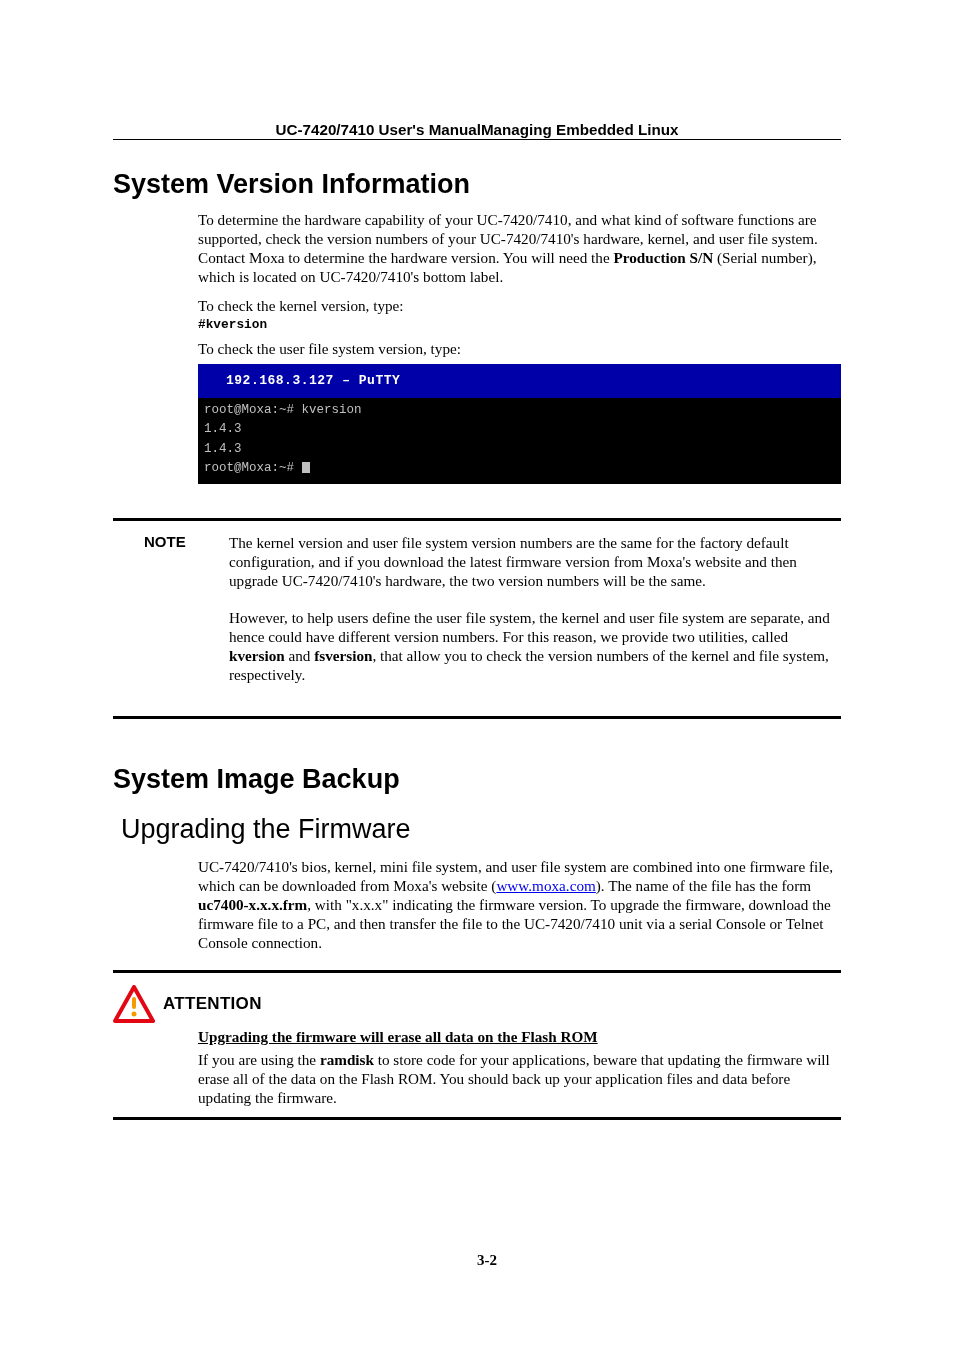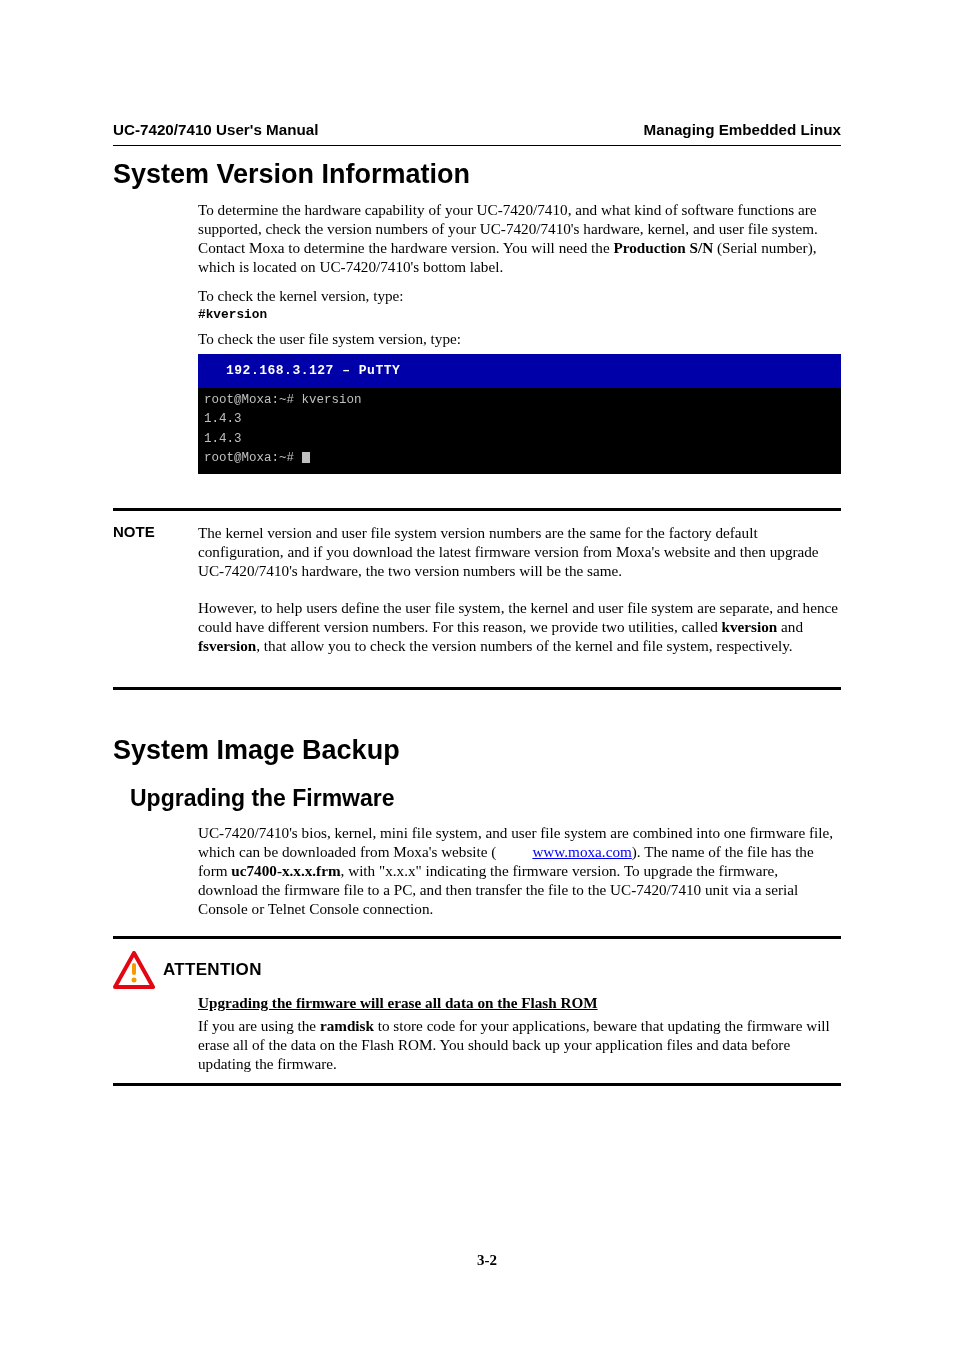--- a/index.html
+++ b/index.html
@@ -10,38 +10,37 @@
     color: #000;
     width: 954px;
     height: 1350px;
     box-sizing: border-box;
     padding: 120px 113px 0 113px;
     font-size: 15.2px;
     line-height: 1.25;
   }
   .header-row {
     display: flex;
-    justify-content: space-between;
+    justify-content: center;
     font-family: Arial, Helvetica, sans-serif;
     font-weight: bold;
     font-size: 15.2px;
-    padding-bottom: 6px;
     border-bottom: 1.5px solid #000;
   }
   h1.section-heading {
     font-family: Arial, Helvetica, sans-serif;
     font-weight: bold;
     font-size: 27px;
-    margin: 12px 0 8px 0;
+    margin: 28px 0 8px 0;
   }
   h2.subsection-heading {
     font-family: Arial, Helvetica, sans-serif;
-    font-weight: 700;
-    font-size: 23px;
-    margin: 16px 0 10px 17px;
+    font-weight: 400;
+    font-size: 27px;
+    margin: 16px 0 10px 8px;
   }
   .body-block {
     margin-left: 85px;
   }
   p.body {
     margin: 4px 0 10px 0;
     text-align: left;
   }
   .mono-small {
     font-family: "Courier New", Courier, monospace;
@@ -86,31 +85,31 @@
     display: flex;
     align-items: flex-start;
   }
   .note-label {
     font-family: Arial, Helvetica, sans-serif;
     font-weight: bold;
     font-size: 15px;
     width: 85px;
     flex-shrink: 0;
     padding-top: 0;
+    margin-left: 31px;
   }
   .note-text p {
     margin: 0 0 18px 0;
   }
   .note-text p:last-child {
     margin-bottom: 20px;
   }
   a.hyperlink {
     color: #0000EE;
     text-decoration: underline;
-    margin-left: 36px;
   }
   .attention-block {
     border-top: 3px solid #000;
     border-bottom: 3px solid #000;
     margin: 18px 0 18px 0;
     padding: 12px 0 0 0;
   }
   .attention-header {
     display: flex;
     align-items: center;

